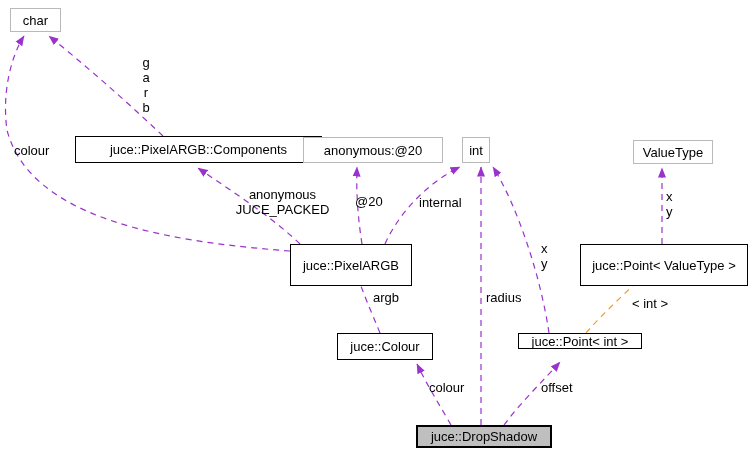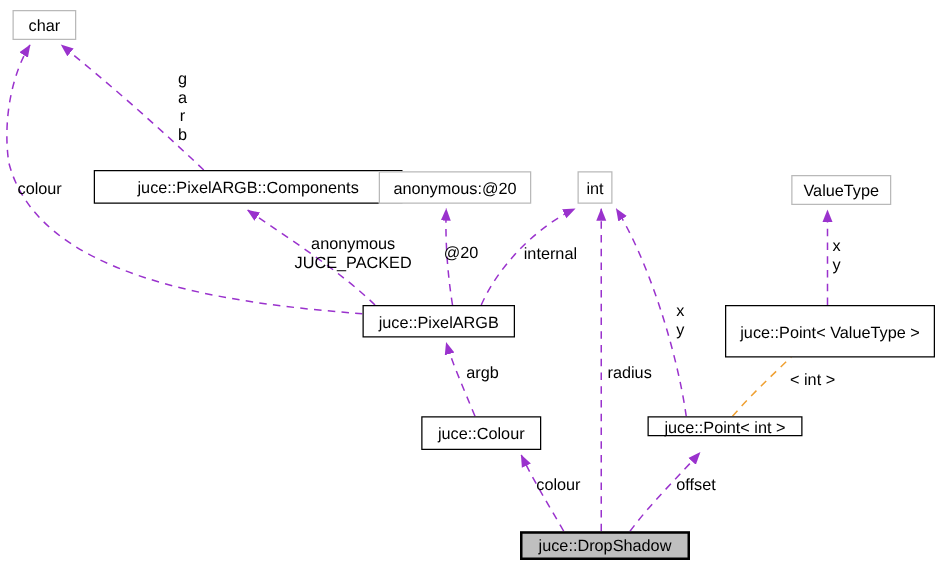--- a/index.html
+++ b/index.html
@@ -59,27 +59,27 @@
     </g>
     <g fill="none" stroke="#efa032" stroke-width="1.2" stroke-dasharray="6,5">
       <path d="M586,333 C606,310 630,289 648,271" marker-end="url(#arrow-orange)"></path>
     </g>
   </svg>
 
   <div class="node external" style="left:10px;top:8px;width:51px;height:24px;">char</div>
 
   <div class="node" style="left:75px;top:136px;width:247px;height:27px;">juce::PixelARGB::Components</div>
 
-  <div class="node external" style="left:303px;top:137px;width:122px;height:26px;">anonymous:@20</div>
+  <div class="node external" style="left:303px;top:137px;width:140px;height:26px;">anonymous:@20</div>
 
   <div class="node external" style="left:462px;top:137px;width:28px;height:26px;">int</div>
 
   <div class="node external" style="left:633px;top:140px;width:80px;height:24px;">ValueType</div>
 
-  <div class="node" style="left:290px;top:244px;width:122px;height:26px;">juce::PixelARGB</div>
+  <div class="node" style="left:290px;top:244px;width:122px;height:42px;">juce::PixelARGB</div>
 
   <div class="node" style="left:580px;top:244px;width:168px;height:42px;">juce::Point&lt; ValueType &gt;</div>
 
   <div class="node" style="left:337px;top:333px;width:96px;height:27px;">juce::Colour</div>
 
   <div class="node" style="left:518px;top:333px;width:124px;height:16px;">juce::Point&lt; int &gt;</div>
 
   <div class="node main" style="left:416px;top:425px;width:136px;height:23px;">juce::DropShadow</div>
 
   <span class="edge-label" style="left:14px;top:143px;">colour</span>

